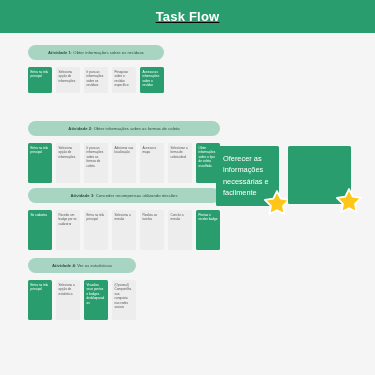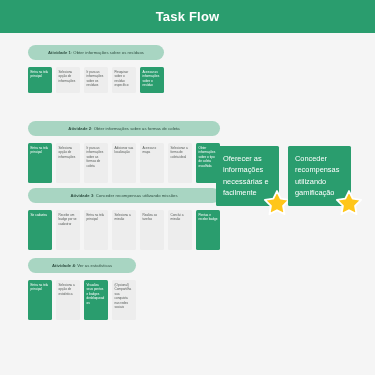--- a/index.html
+++ b/index.html
@@ -2,21 +2,21 @@
 <html><head>
 <meta charset="utf-8">
 <style>
   * { box-sizing: border-box; margin: 0; padding: 0; }
   html, body { width: 375px; height: 375px; overflow: hidden; }
   body {
     font-family: "Liberation Sans", sans-serif;
     background: #f5f5f5;
   }
 
-  .app { width: 375px; height: 375px; position: relative; background: #f5f5f5; }
+  .app { width: 375px; height: 375px; position: relative; background: #f5f5f5; text-decoration: underline; }
 
   
   .header {
     height: 33px;
     background: #2a9d6e;
     display: flex;
     align-items: center;
     justify-content: center;
   }
   .header-title {
@@ -144,20 +144,20 @@
             <div class="card gray" style="min-height: 40px;">(Opcional) Compartilha sua conquista nas redes sociais</div>
           </div>
         </div>
       </div>
 
     <div id="callouts-root">
         <div class="callout" style="left: 216px; top: 72px; width: 63px; min-height: 58px;"><span>Oferecer as informações necessárias e facilmente</span><span class="star">
 <svg viewBox="0 0 48 48" width="28" height="28">
   <path d="M24 3.5 L30.4 16.6 L44.8 18.7 L34.4 28.9 L36.9 43.2 L24 36.4 L11.1 43.2 L13.6 28.9 L3.2 18.7 L17.6 16.6 Z" fill="#FFC61A" stroke="#FFFFFF" stroke-width="3.2" stroke-linejoin="round"></path>
 </svg></span></div>
-        <div class="callout" style="left: 288px; top: 72px; width: 63px; min-height: 58px;"><span>Conceder recompensas utilizando gamificação</span><span class="star">
+        <div class="callout" style="left: 288px; top: 72px; width: 63px; min-height: 58px;"><span class="star">
 <svg viewBox="0 0 48 48" width="28" height="28">
   <path d="M24 3.5 L30.4 16.6 L44.8 18.7 L34.4 28.9 L36.9 43.2 L24 36.4 L11.1 43.2 L13.6 28.9 L3.2 18.7 L17.6 16.6 Z" fill="#FFC61A" stroke="#FFFFFF" stroke-width="3.2" stroke-linejoin="round"></path>
 </svg></span></div>
       </div>
 
   </div>
 </div>
 
 </body></html>

